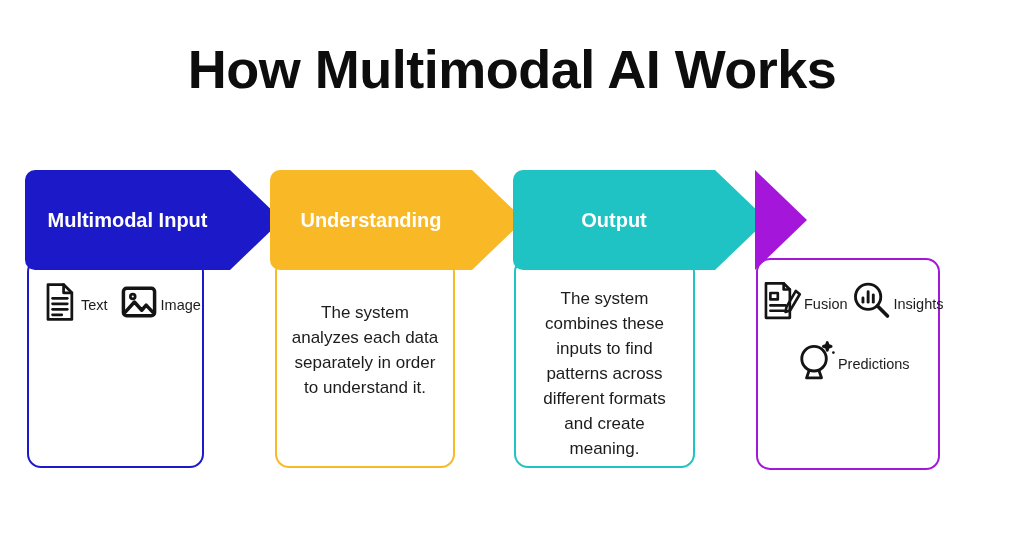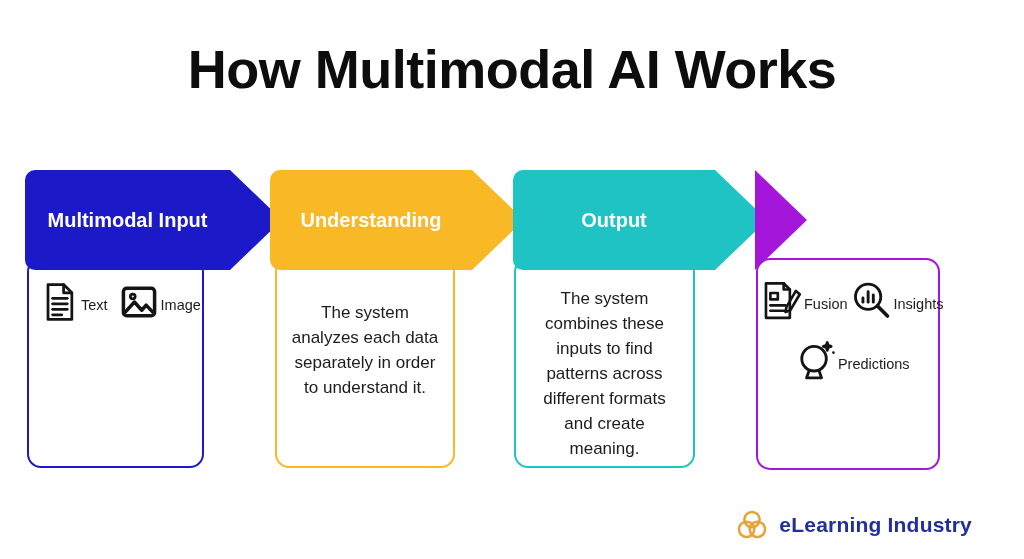--- a/index.html
+++ b/index.html
@@ -159,24 +159,14 @@
                 <path d="M18.4 2.4l.5 1.5 1.5.5-1.5.5-.5 1.5-.5-1.5-1.5-.5 1.5-.5z"></path>
                 <circle class="fillme" cx="21.6" cy="7.6" r="0.7"></circle>
               </svg>
           </span>
           <span class="lbl">Predictions</span>
         </div>
       </div>
     </div>
   </div>
 
-  <div class="brand" style="--logo: #e8a23c;">
-    <span class="brand-logo">
-      <svg viewBox="0 0 24 24">
-          <circle cx="12" cy="8.4" r="5.1"></circle>
-          <circle cx="8.4" cy="14.9" r="5.1"></circle>
-          <circle cx="15.6" cy="14.9" r="5.1"></circle>
-        </svg>
-    </span>
-    <span class="brand-name" style="color: rgb(33, 47, 155);">eLearning Industry</span>
-  </div>
 
 </div>
 
 </body></html>

